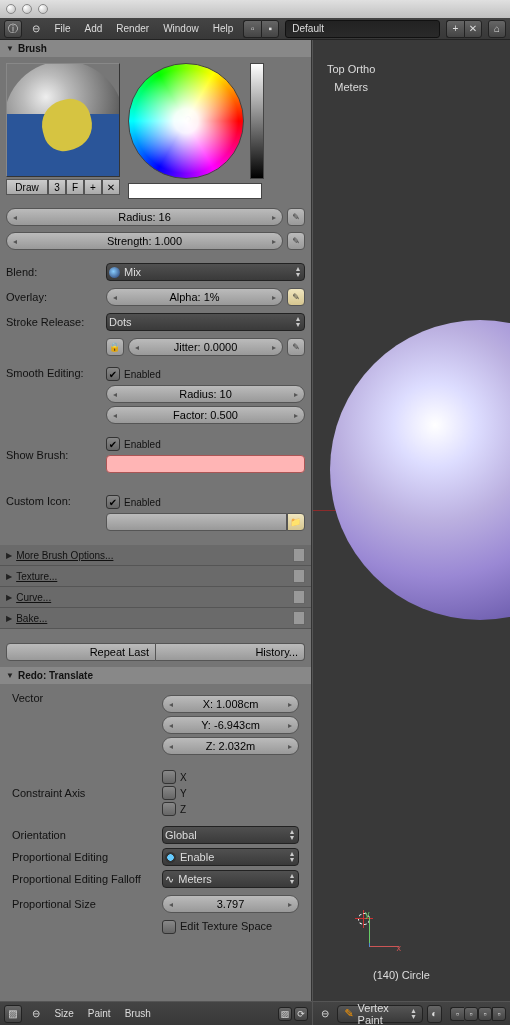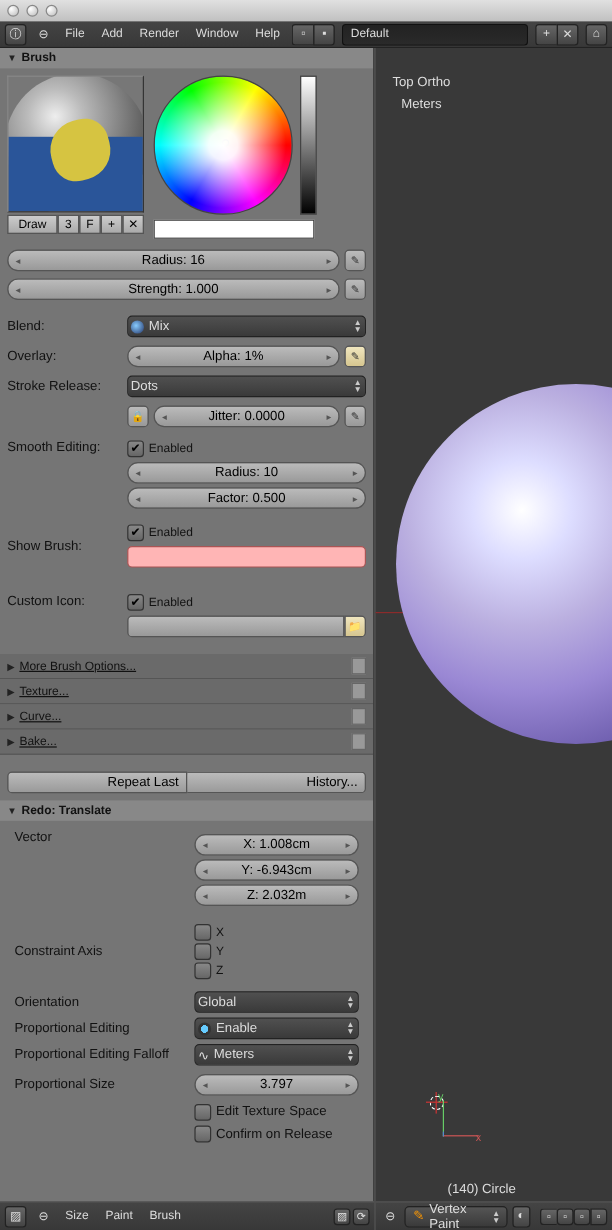--- a/index.html
+++ b/index.html
@@ -69,21 +69,21 @@
   .cursor3d::after { top: 8px; left: 0; height: 1px; width: 18px; }
   .cursor3d .ring { position: absolute; left: 3px; top: 3px; width: 12px; height: 12px; border-radius: 50%; border: 1px dashed #fff; }
 
   .axes { position: absolute; bottom: 48px; left: 42px; width: 40px; height: 40px; }
   .axes .ay { position: absolute; left: 14px; bottom: 6px; width: 1px; height: 30px; background: #6c6; }
   .axes .ax { position: absolute; left: 14px; bottom: 6px; width: 30px; height: 1px; background: #c55; }
   .axes .az { position: absolute; left: 14px; bottom: 6px; width: 1px; height: 4px; background: #58c; }
   .axes .ly { position: absolute; left: 10px; top: -4px; color: #6c6; font-size: 9px; }
   .axes .lx { position: absolute; right: -6px; bottom: 0; color: #c55; font-size: 9px; }
 
-  .objlabel { position: absolute; bottom: 4px; left: 60px; color: #ddd; font-size: 11px; }
+  .objlabel { position: absolute; bottom: 20px; left: 60px; color: #ddd; font-size: 11px; }
 
   .bottombar { height: 24px; background: linear-gradient(to bottom, #444, #383838); border-top: 1px solid #555; display: flex; }
   .bb-left { width: 312px; display: flex; align-items: center; padding: 0 4px; gap: 6px; }
   .bb-right { flex: 1; display: flex; align-items: center; padding: 0 4px; gap: 4px; border-left: 1px solid #555; }
   .modeselect { background: linear-gradient(to bottom, #555, #3a3a3a); border: 1px solid #222; border-radius: 4px; height: 18px; display: flex; align-items: center; padding: 0 6px; color: #ddd; font-size: 11px; position: relative; }
 
   .link { text-decoration: underline; color: #111; }
 </style>
 </head>
 <body>
@@ -356,27 +356,20 @@
             <span class="triR">▸</span>
           </div>
     </div>
     <div class="proprow">
           <div class="proplabel" style="width:146px"></div>
       <div style="flex:1;display:flex;">
             <div class="checkbox"></div>
             <span style="color:#111;font-size:11px">Edit Texture Space</span>
           </div>
     </div>
-    <div class="proprow">
-          <div class="proplabel" style="width:146px"></div>
-      <div style="flex:1;display:flex;align-items:center">
-            <div class="checkbox"></div>
-            <span style="color:#111;font-size:11px">Confirm on Release</span>
-          </div>
-    </div>
   </div>
 
 </div>
 
 <div class="viewport">
   <div class="viewport-label">
     <div>Top Ortho</div>
     <div>Meters</div>
   </div>
   <div class="redline"></div>

